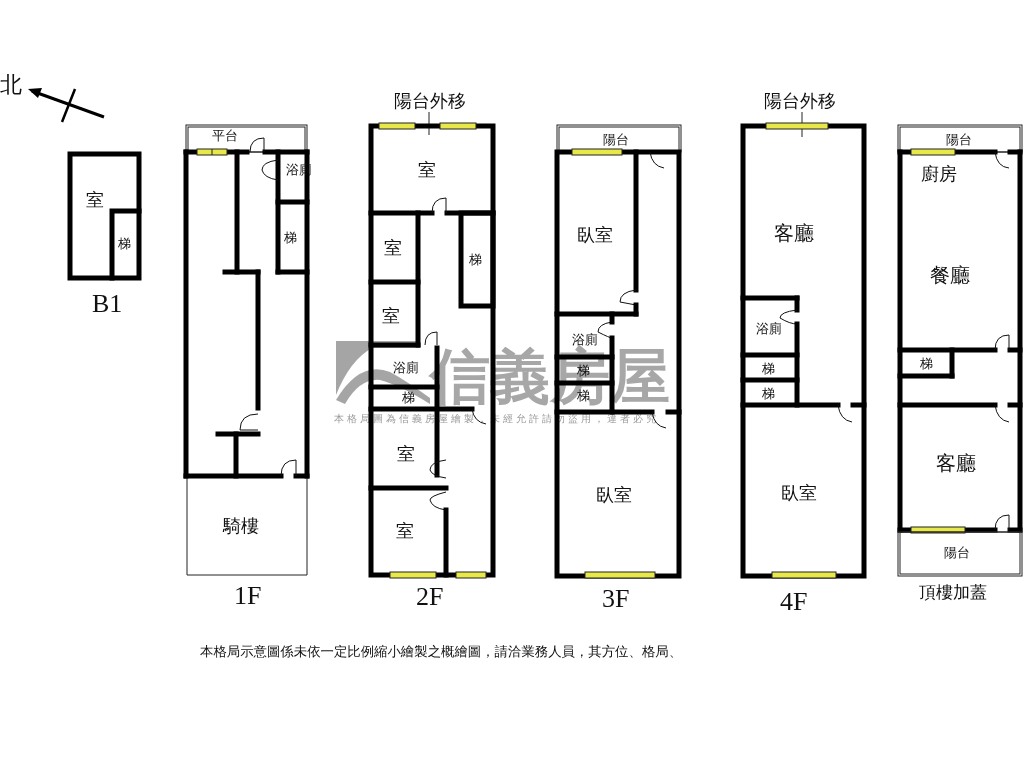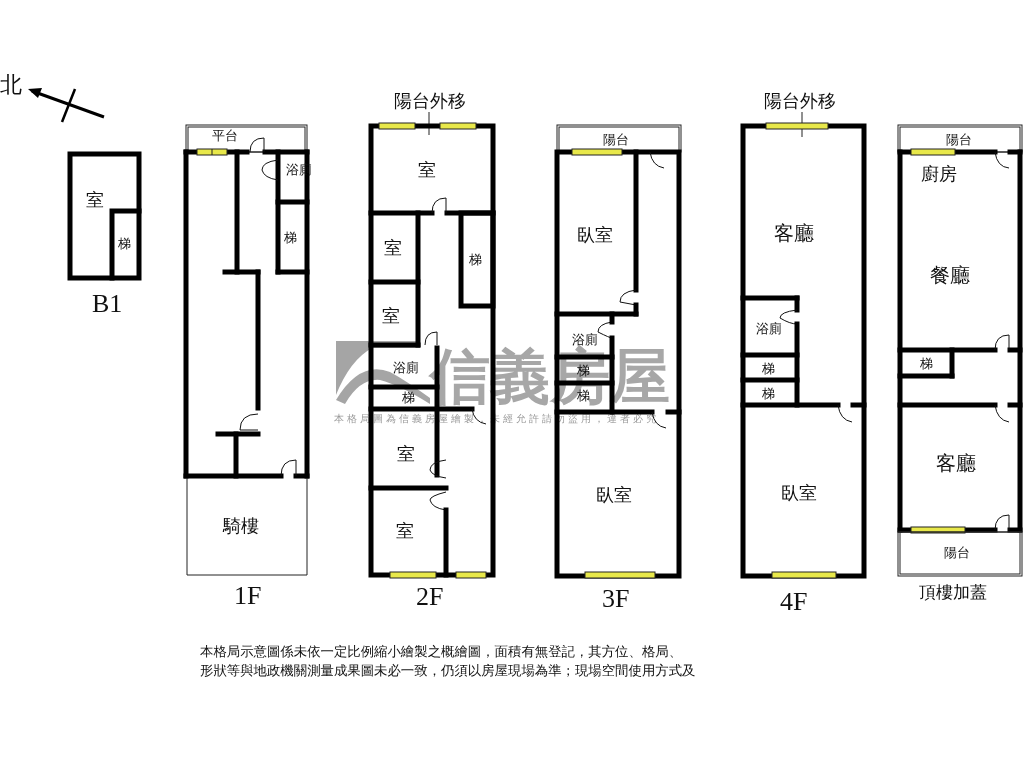--- a/index.html
+++ b/index.html
@@ -200,15 +200,14 @@
     <text x="921" y="180" class="room lbl-md">廚房</text>
     <text x="930" y="282" class="room lbl-big">餐廳</text>
     <text x="920" y="368" class="room lbl-xs">梯</text>
     <text x="936" y="470" class="room lbl-big">客廳</text>
     <text x="944" y="557" class="room lbl-xs">陽台</text>
     <text x="919" y="598" class="floor-cjk">頂樓加蓋</text>
   </g>
 </svg>
 
 <div class="note">
-  <div>本格局示意圖係未依一定比例縮小繪製之概繪圖，面積有無登記，其方位、格局、</div>
-  <div>形狀等與地政機關測量成果圖未必一致，仍須以房屋現場為準；現場空間使用方式及</div>
+  <div>本格局示意圖係未依一定比例縮小繪製之概繪圖，請洽業務人員，其方位、格局、</div>
 </div>
 
 </body></html>

